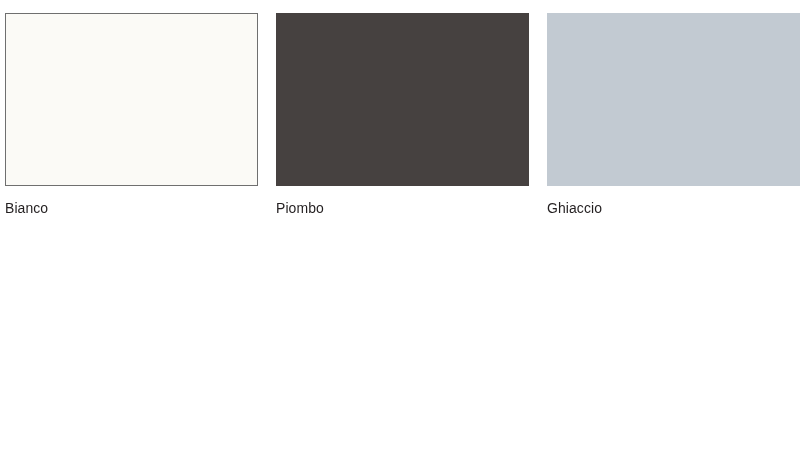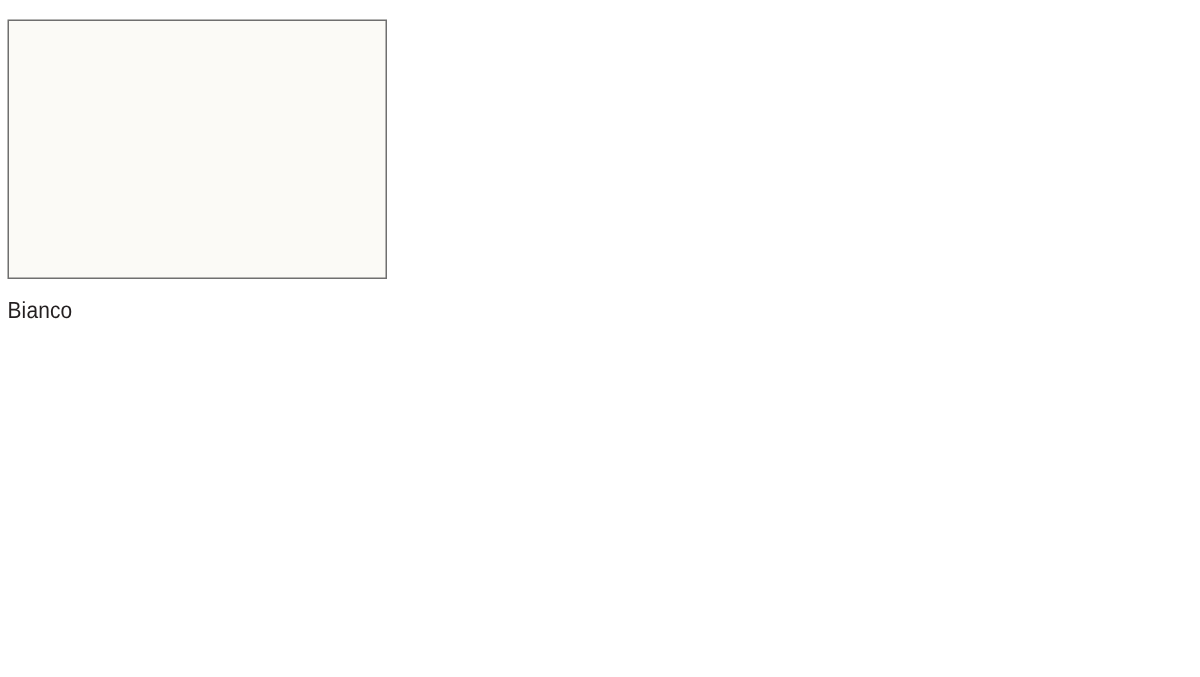--- a/index.html
+++ b/index.html
@@ -73,17 +73,25 @@
 <div class="palette-board" style="background: rgb(255, 255, 255);">
   <div class="swatch-grid">
 
     <div class="swatch-cell has-outline">
       <span class="swatch-chip" style="background-color: rgb(251, 250, 246); border-color: rgb(111, 111, 111);"></span>
       <span class="swatch-label" style="color: rgb(35, 31, 32);">Bianco</span>
     </div>
 
 
 
+    <div class="swatch-cell">
+      <span class="swatch-chip" style="background-color: rgb(70, 65, 64);"></span>
+      <span class="swatch-label" style="color: rgb(35, 31, 32);">Piombo</span>
+    </div>
 
+    <div class="swatch-cell">
+      <span class="swatch-chip" style="background-color: rgb(194, 202, 210);"></span>
+      <span class="swatch-label" style="color: rgb(35, 31, 32);">Ghiaccio</span>
+    </div>
 
 
   </div>
 </div>
 
 </body></html>

